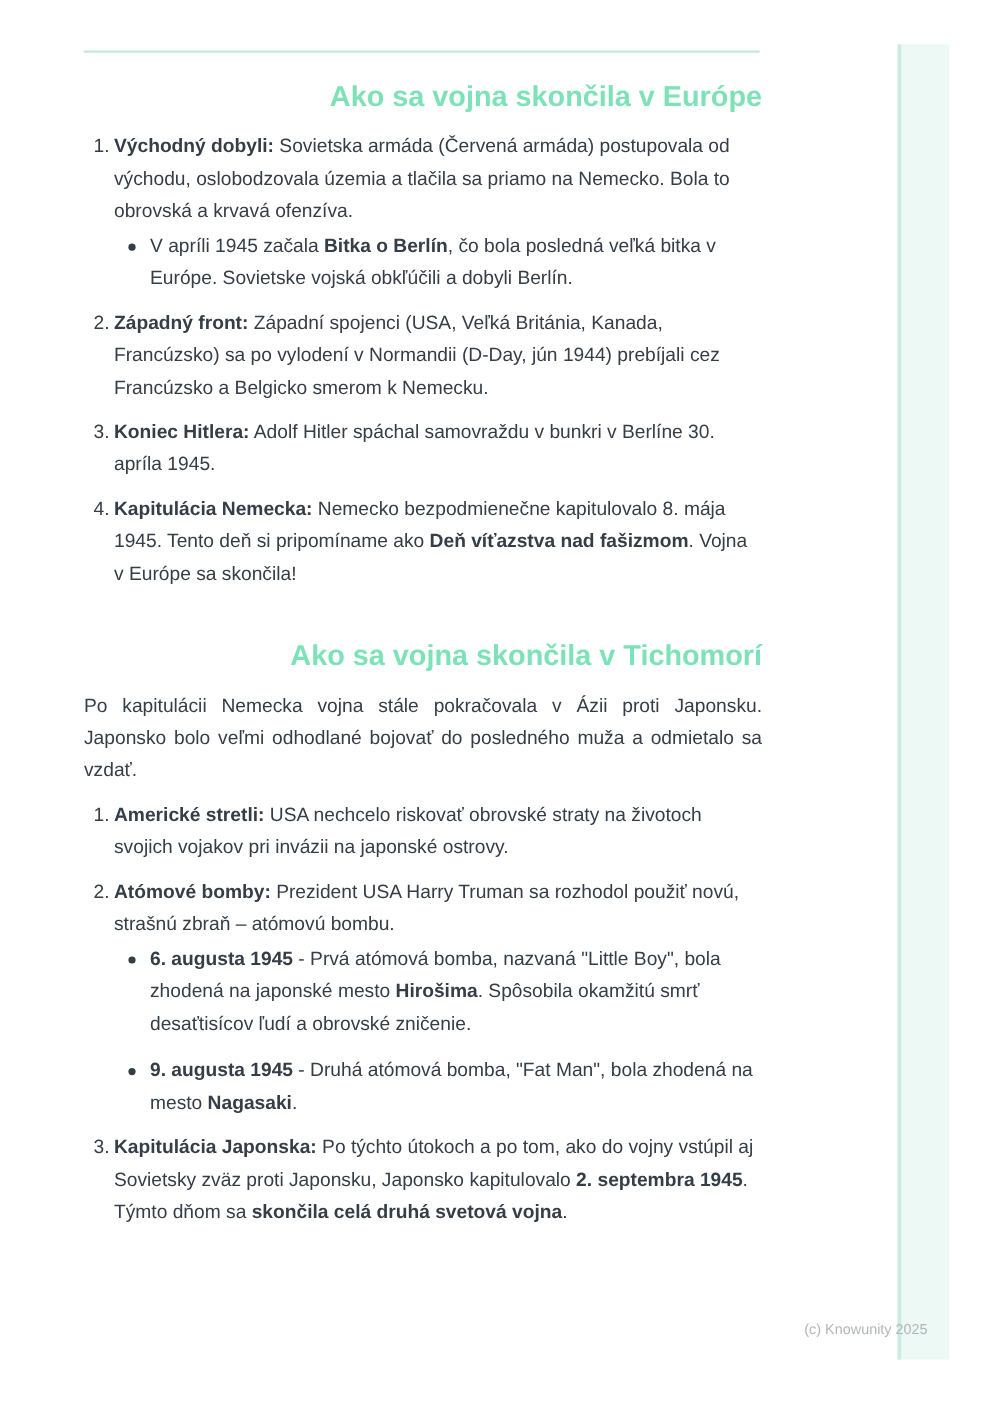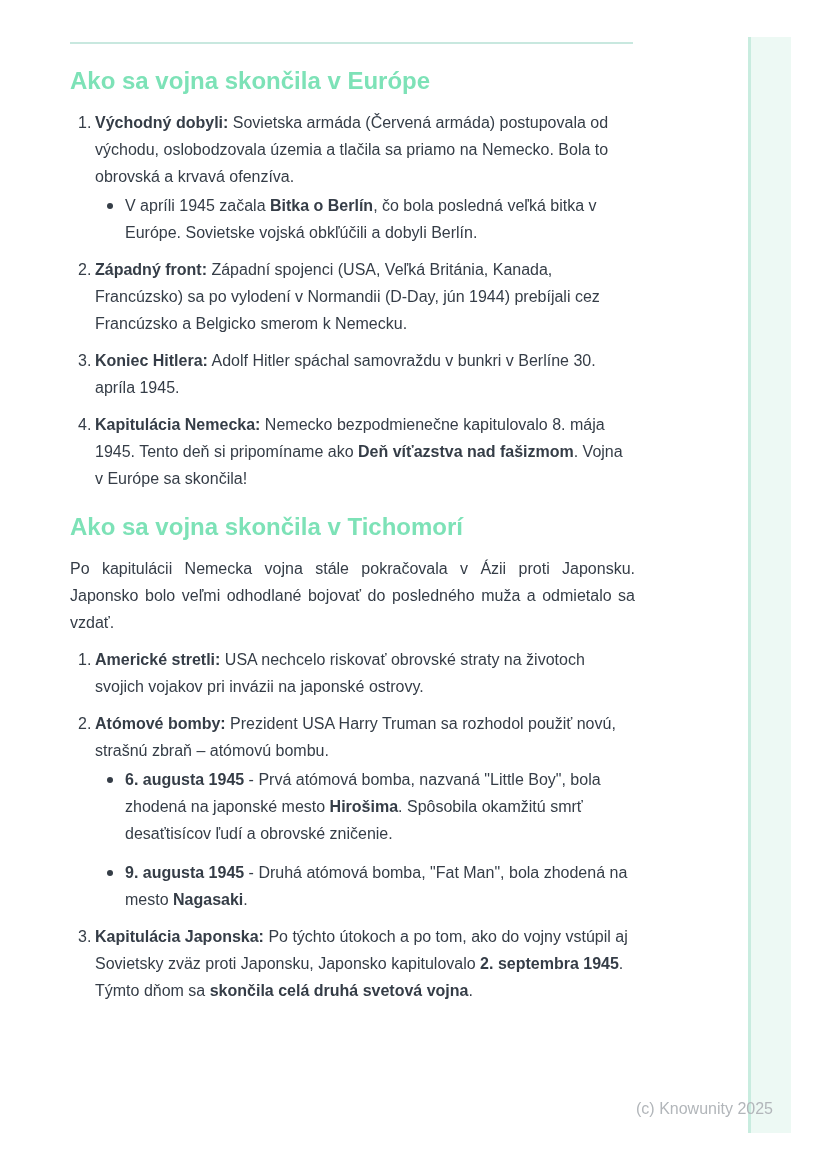--- a/index.html
+++ b/index.html
@@ -25,42 +25,43 @@
   .content {
     position: absolute; left: 70px; top: 66px; width: 565px;
     color: var(--text, #353d47);
     font-size: 16px; line-height: 27px;
     z-index: 1;
   }
   h2.section-title {
     font-size: 24px; line-height: 29px; font-weight: 700;
     color: var(--accent, #7de2b7);
     margin: 0 0 14px 0;
+    text-align: right;
   }
-  section + section { margin-top: 20px; }
+  section + section { margin-top: 40px; }
   p.para { margin: 0 0 10px 0; }
   p.para.justify { text-align: justify; }
   ol.num-list { list-style: none; margin: 0; padding: 0; }
   .num-item { display: flex; }
   .num-item + .num-item { margin-top: 10px; }
   .num-marker { flex: 0 0 17px; margin-left: 8px; }
   .item-body { flex: 1; }
   ul.sub-list { list-style: none; margin: 2px 0 0 0; padding: 0; }
   .sub-item { display: flex; }
   .sub-item + .sub-item { margin-top: 12px; }
   .dot {
     flex: 0 0 6px; height: 6px; border-radius: 50%;
     background: var(--text, #353d47);
     margin: 11px 12px 0 12px;
   }
   .sub-text { flex: 1; }
   .b { font-weight: 700; }
   .footer {
     position: absolute; right: 55px; top: 1101px;
-    font-size: 16px; line-height: 15px;
+    font-size: 12px; line-height: 15px;
     color: var(--footer, #b2b6ba);
     z-index: 2;
   }
 </style>
 </head>
 <body style="--accent: #7de2b7; --text: #353d47; --divider: #c8e8df; --bar-fill: #edf9f4; --bar-edge: #c8ecdf; --footer: #b2b6ba;">
 
 <div class="side-bar"></div>
 <div class="top-divider"></div>
 <main class="content" id="content">

